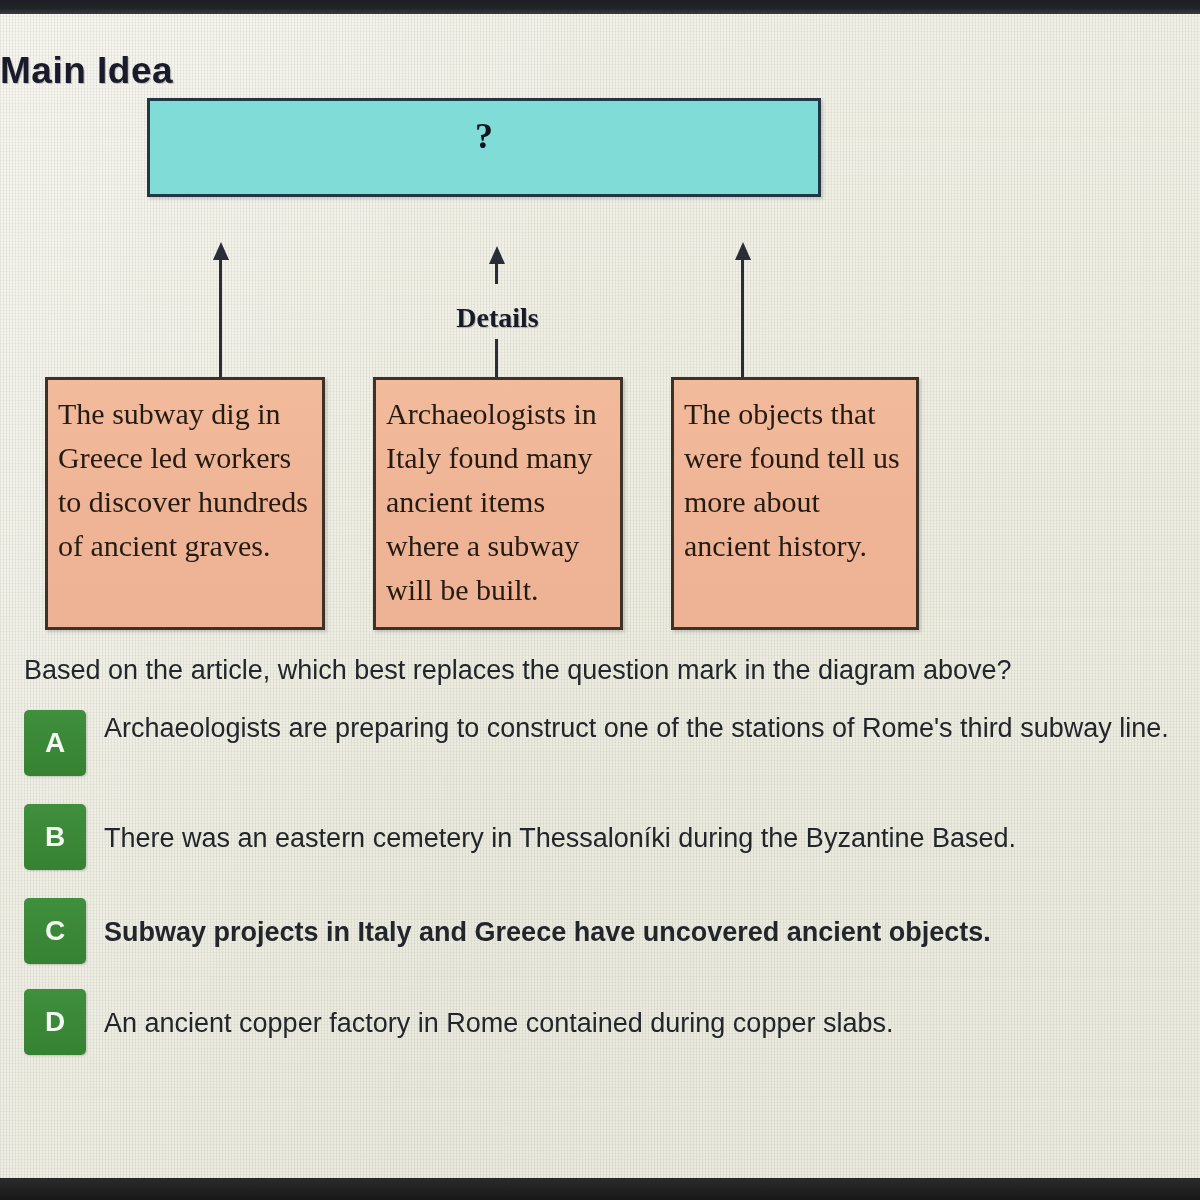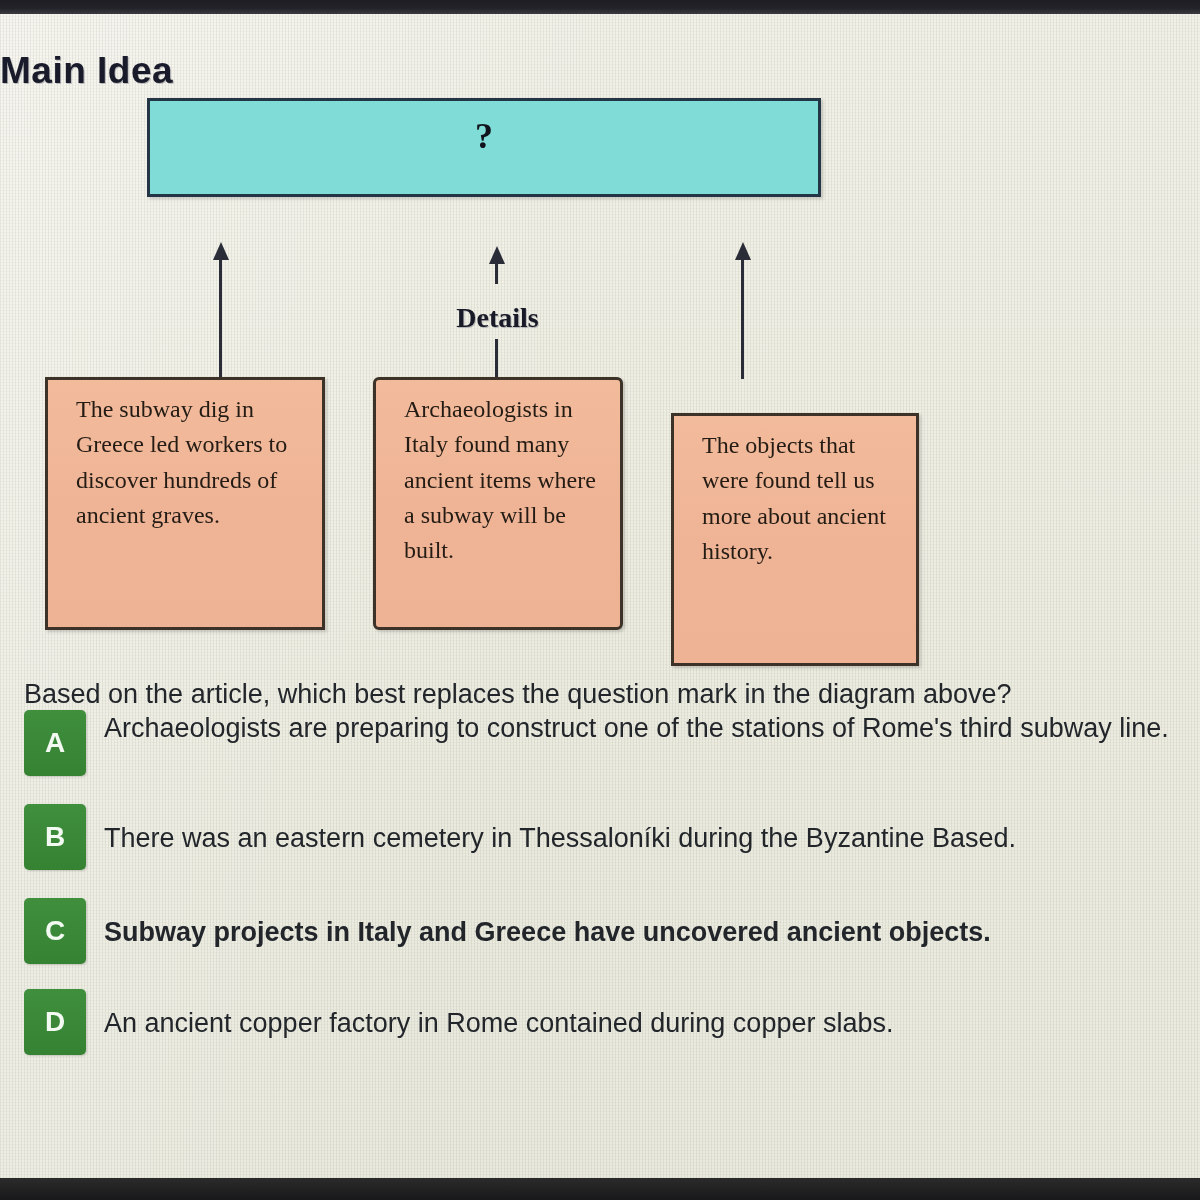--- a/index.html
+++ b/index.html
@@ -114,39 +114,38 @@
 
   
   .detail-box {
     position: absolute;
     top: 363px;
     height: 253px;
     background: linear-gradient(180deg, #f2bb9b 0%, #efb496 50%, #eeb294 100%);
     border: 3px solid #3c3228;
     box-sizing: border-box;
     box-shadow: 2px 2px 3px rgba(60,60,60,0.22);
-    padding: 12px 14px 0 28px;
+    padding: 12px 14px 0 10px;
     font-family: "Liberation Serif", serif;
-    font-size: 24px;
+    font-size: 30px;
     line-height: 1.47;
     color: #241c14;
     overflow: hidden;
   }
   #box1 { left: 45px; width: 280px; }
-  #box2 { left: 373px; width: 250px; border-radius: 6px; }
-  #box3 { left: 671px; width: 248px; margin-top: 36px; }
+  #box2 { left: 373px; width: 250px; }
+  #box3 { left: 671px; width: 248px; }
 
   
   .question {
     position: absolute;
     left: 24px; top: 641px;
     font-size: 27px;
     color: #22262b;
     white-space: nowrap;
-    margin-top: 24px;
   }
   .answer-row {
     position: absolute;
     left: 24px;
     display: flex;
     align-items: flex-start;
   }
   .badge {
     width: 62px;
     background: linear-gradient(180deg, #3f8f3d 0%, #368233 100%);

